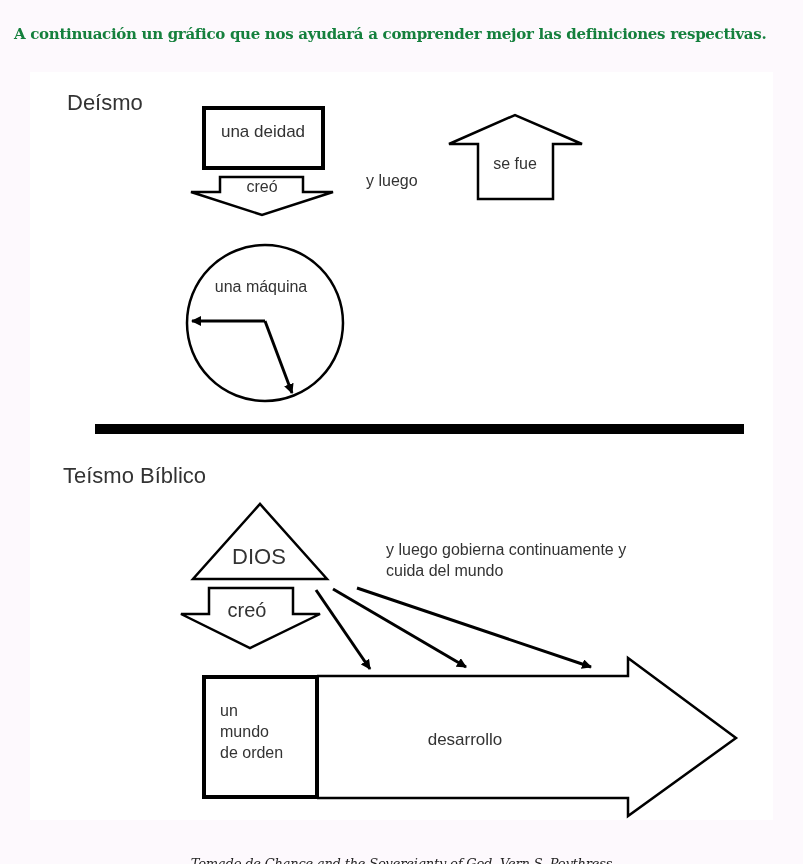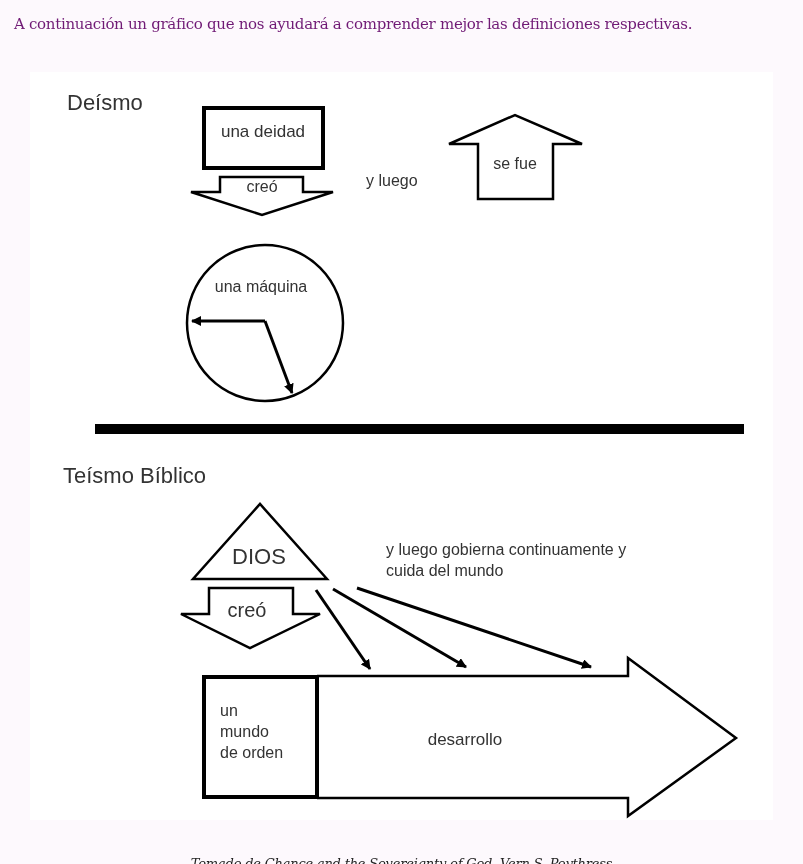--- a/index.html
+++ b/index.html
@@ -1,23 +1,23 @@
 <!DOCTYPE html>
 <html><head>
 <meta charset="utf-8">
 <style>
   html, body { margin: 0; padding: 0; }
   body {
     width: 803px; height: 864px; position: relative; overflow: hidden;
     background: #fdf9fd;
   }
   .intro {
-    position: absolute; left: 14px; top: 0; width: 780px;
-    font-family: "DejaVu Serif", serif; font-size: 15px; color: #701a75;
-    letter-spacing: -0.3px; white-space: nowrap;
+    position: absolute; left: 14px; top: 10px; width: 780px;
+    font-family: "DejaVu Serif", serif; font-size: 15px; color: #15803d;
+    letter-spacing: -0.3px; white-space: nowrap; font-weight: bold;
   }
   .panel {
     position: absolute; left: 30px; top: 72px; width: 743px; height: 748px;
     background: #ffffff;
   }
   svg { position: absolute; left: 0; top: 0; }
   .lbl { font-family: "Liberation Sans", sans-serif; fill: #333; }
   .caption {
     position: absolute; left: 0; top: 843px; width: 803px; text-align: center;
     font-family: "DejaVu Serif", serif; font-style: italic; font-size: 13px; color: #222;

